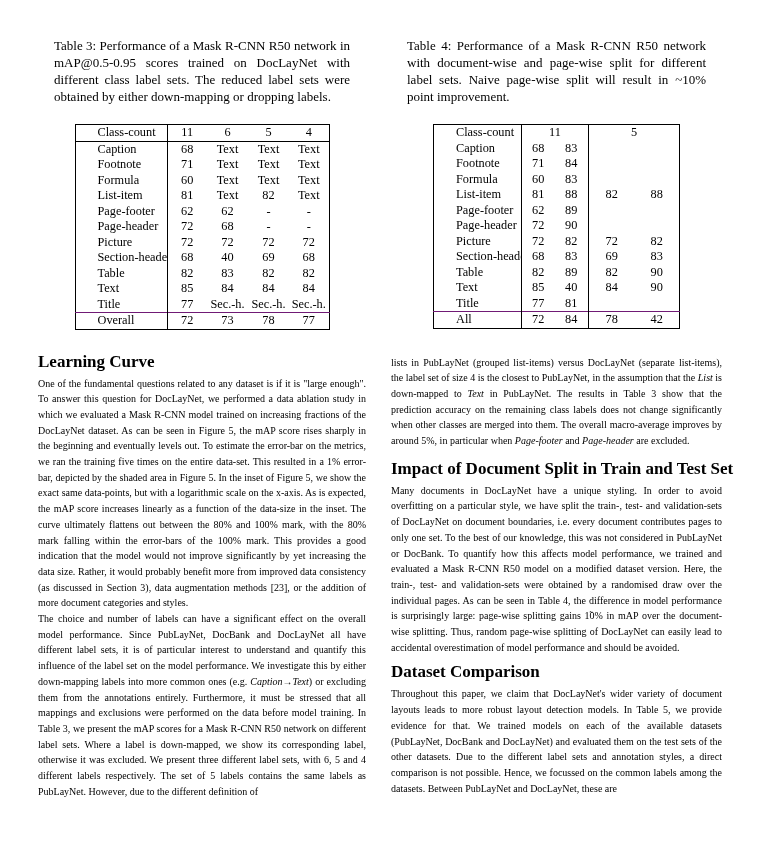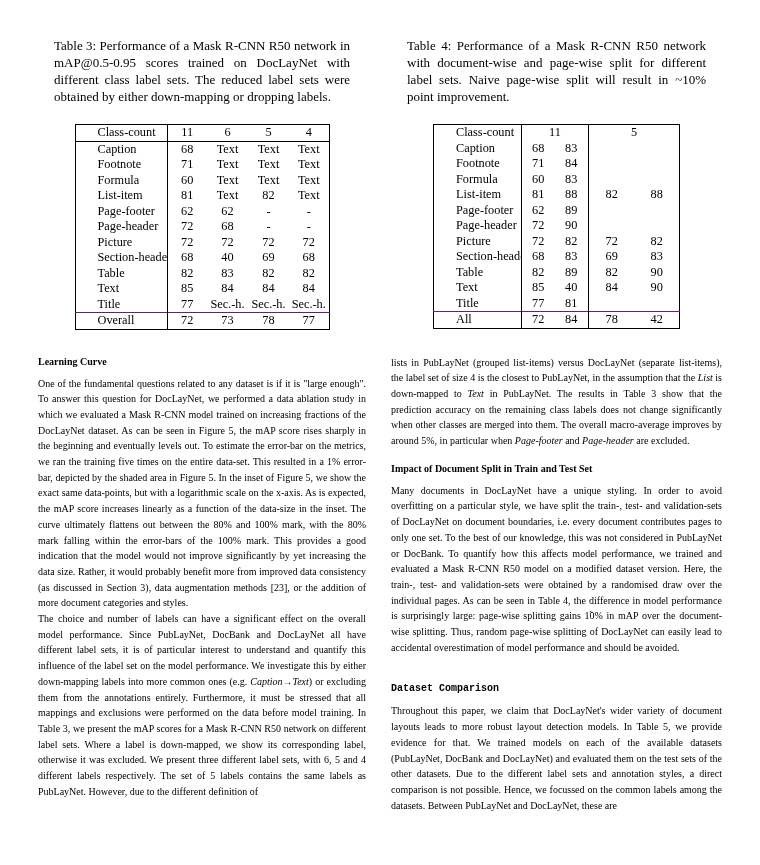--- a/index.html
+++ b/index.html
@@ -26,34 +26,34 @@
   .tbl th, .tbl td {
     font-weight:normal; padding:0 2px; height:15.5px; line-height:15.5px;
     text-align:center; white-space:nowrap; overflow:hidden;
   }
   .tbl .lbl { text-align:left; padding-left:22px; }
   .bR { border-right:1px solid #000; }
   .tbl thead tr.rule, .t3 thead tr { border-bottom:1px solid #000; }
   .tbl tfoot tr { border-top:1px solid #701a75; }
 
   h2.sec {
-    margin:0; font-size:10px; line-height:19px; font-weight:bold;
+    margin:0; font-size:17px; line-height:19px; font-weight:bold;
     white-space:nowrap;
   }
   p.body {
     margin:0; font-size:10px; line-height:15.7px;
     text-align:justify; text-align-last:left; hyphens:auto;
   }
   p.body i { font-style:italic; }
 
   .col-left  h2.h1 { margin-top:22px; margin-bottom:5px; }
   .col-left  h2.h2 { margin-top:8px;  margin-bottom:5px; }
   .col-right p.lead { margin-top:26px; }
   .col-right h2.h1 { margin-top:10px; margin-bottom:5px; }
-  .col-right h2.h2 { margin-top:24px;  margin-bottom:5px;font-family:Liberation Mono, monospace; }
+  .col-right h2.h2 { margin-top:7px;  margin-bottom:5px; }
 </style>
 </head>
 <body>
 
 <div class="page">
 
   <div class="col col-left">
     <p class="caption">Table 3: Performance of a Mask R-CNN R50 network in mAP@0.5-0.95 scores trained on DocLayNet with different class label sets. The reduced label sets were obtained by either down-mapping or dropping labels.</p>
 
     <table class="tbl t3">

